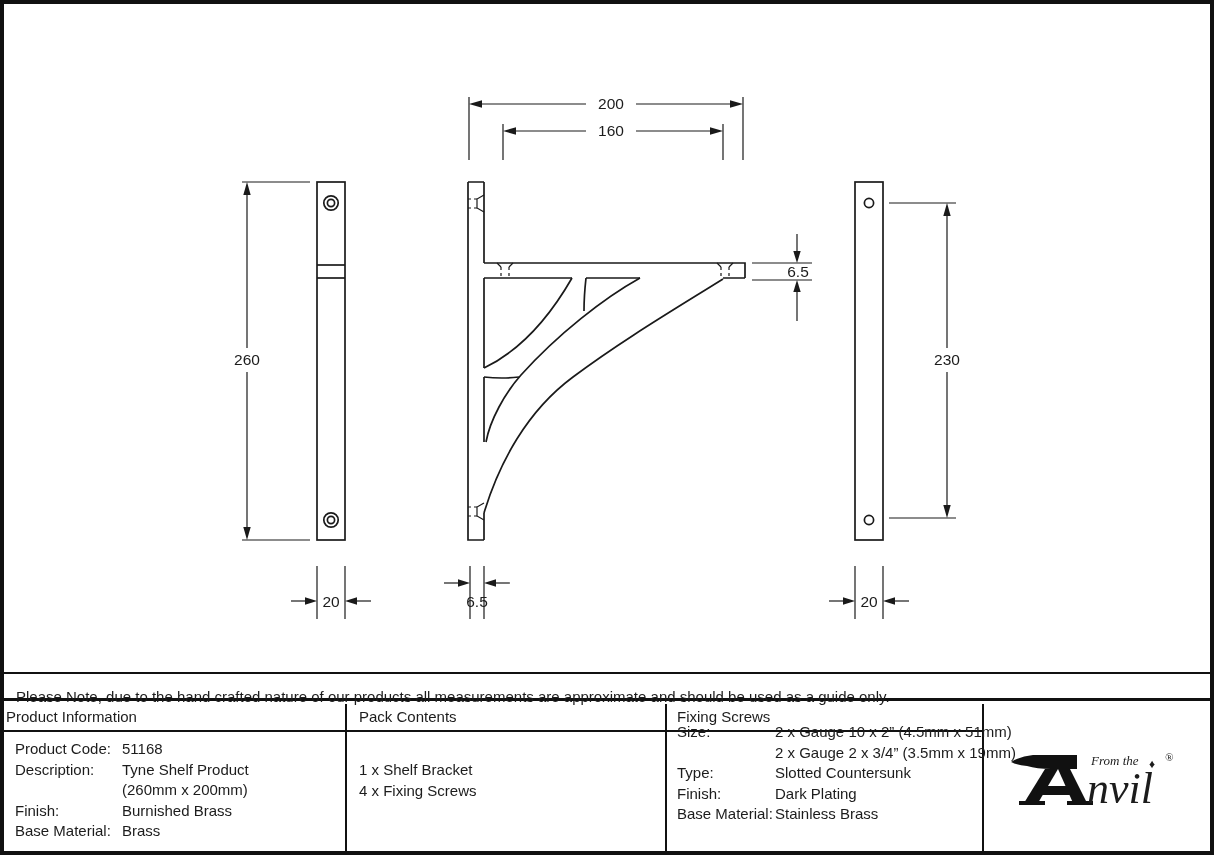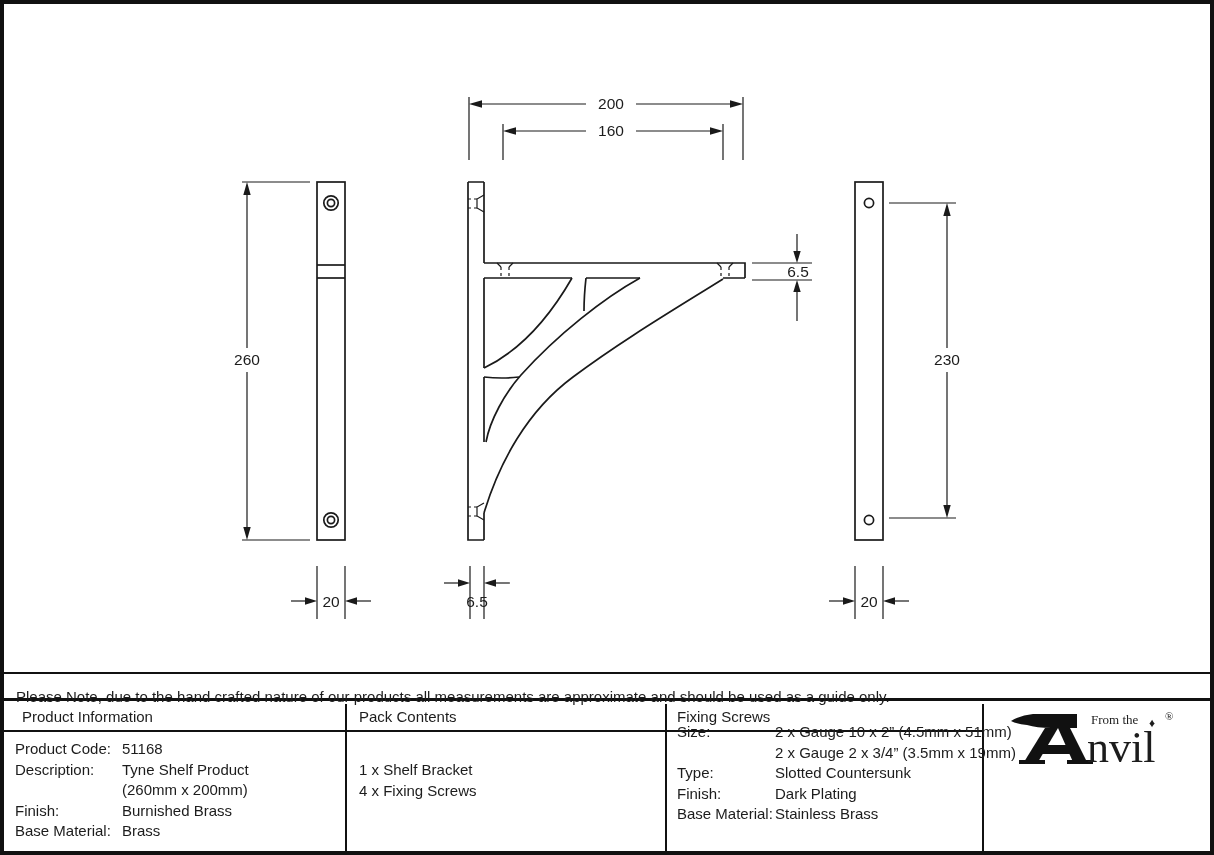--- a/index.html
+++ b/index.html
@@ -10,21 +10,21 @@
   .note-band{left:4px;top:672px;width:1206px;height:29px;border-top:2px solid #111;border-bottom:3px solid #111;box-sizing:border-box;display:flex;align-items:center;}
   .note-band span{padding-left:12px;font-size:15px;margin-top:20px;}
   .col-header{top:708px;font-size:15px;white-space:nowrap;}
   .cell-rows{display:flex;flex-direction:column;}
   .row{display:flex;height:20.6px;line-height:20.6px;font-size:15px;white-space:nowrap;}
   .row .lbl{flex:0 0 auto;}
   .row .val{flex:1 1 auto;}
   .pi-lbl{width:107px;}
   .fs-lbl{width:98px;}
   svg text{font-family:"Liberation Sans",sans-serif;fill:#1c1c1c;}
-  .logo-cell{left:982px;top:704px;width:228px;height:147px;display:flex;align-items:flex-start;justify-content:center;}
+  .logo-cell{left:982px;top:704px;width:228px;height:147px;display:flex;align-items:center;justify-content:center;font-style:italic;}
 </style>
 </head>
 <body>
 
 <svg class="abs" style="left:0;top:0" width="1214" height="672" viewBox="0 0 1214 672">
 
   <g fill="none" stroke="#1a1a1a" stroke-width="1.7">
     <rect x="317" y="182" width="28" height="358"></rect>
     <line x1="317" y1="265" x2="345" y2="265"></line>
     <line x1="317" y1="278" x2="345" y2="278"></line>
@@ -149,21 +149,21 @@
 
 <div class="abs note-band">
   <span>Please Note, due to the hand crafted nature of our products all measurements are approximate and should be used as a guide only.</span>
 </div>
 
 <div class="abs hline" style="left:4px;top:730px;width:978px;height:2px;"></div>
 <div class="abs vline" style="left:345px;top:704px;width:2px;height:147px;"></div>
 <div class="abs vline" style="left:665px;top:704px;width:2px;height:147px;"></div>
 <div class="abs vline" style="left:982px;top:704px;width:2px;height:147px;"></div>
 
-<div class="abs col-header" style="left:22px;">Product Information</div>
+<div class="abs col-header" style="left:6px;">Product Information</div>
 <div class="abs col-header" style="left:359px;">Pack Contents</div>
 <div class="abs col-header" style="left:677px;">Fixing Screws</div>
 
 <div class="abs cell-rows" style="left:15px;top:739px;width:322px;">
   <div class="row">
     <span class="lbl pi-lbl">Product Code:</span>
     <span class="val">51168</span>
   </div>
   <div class="row">
     <span class="lbl pi-lbl">Description:</span>

